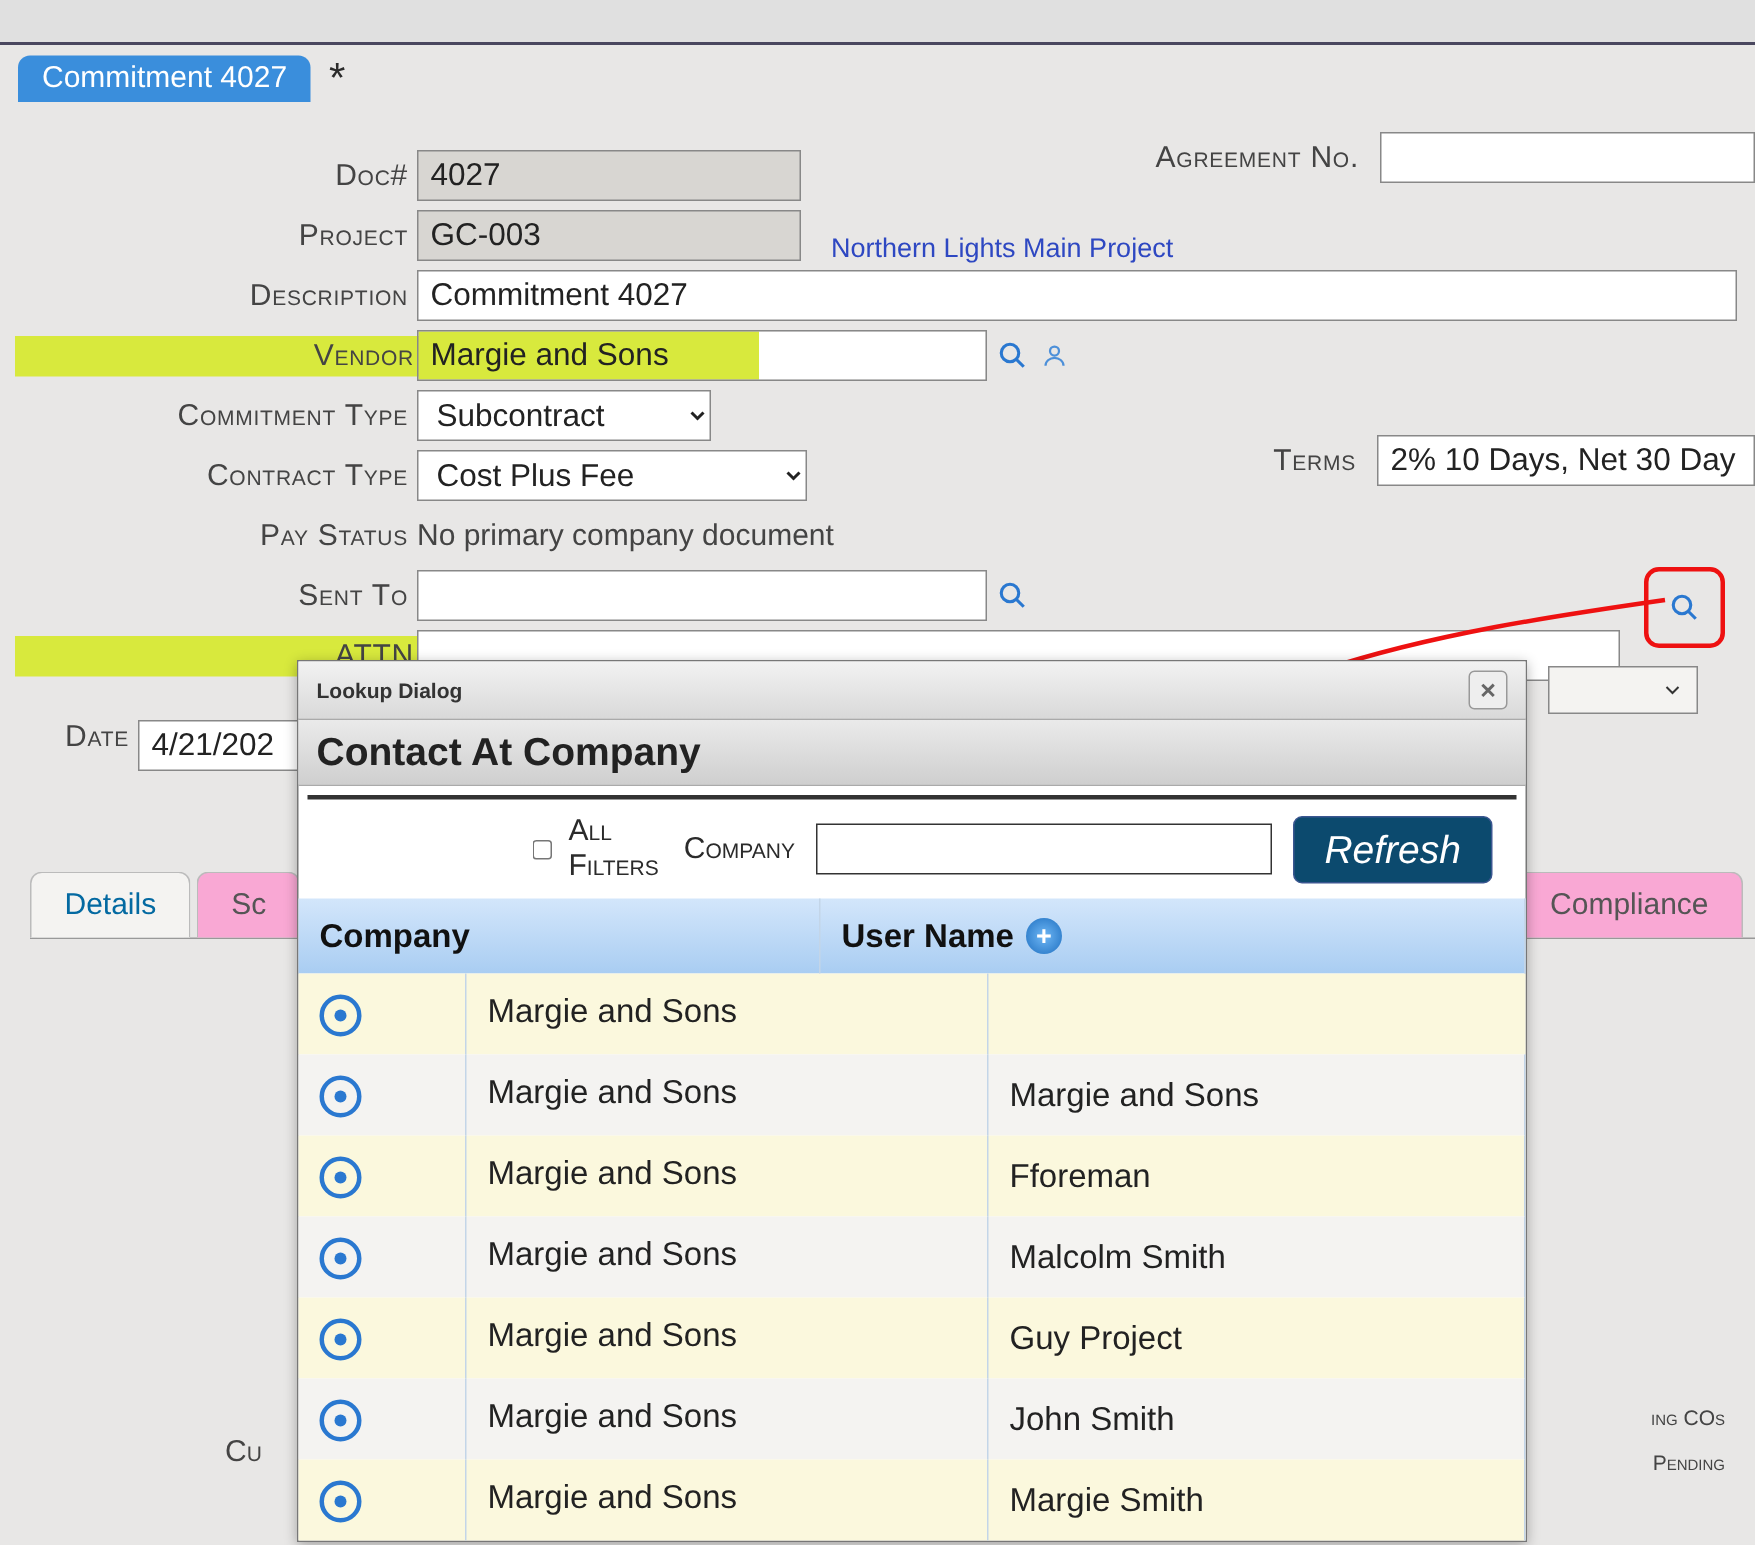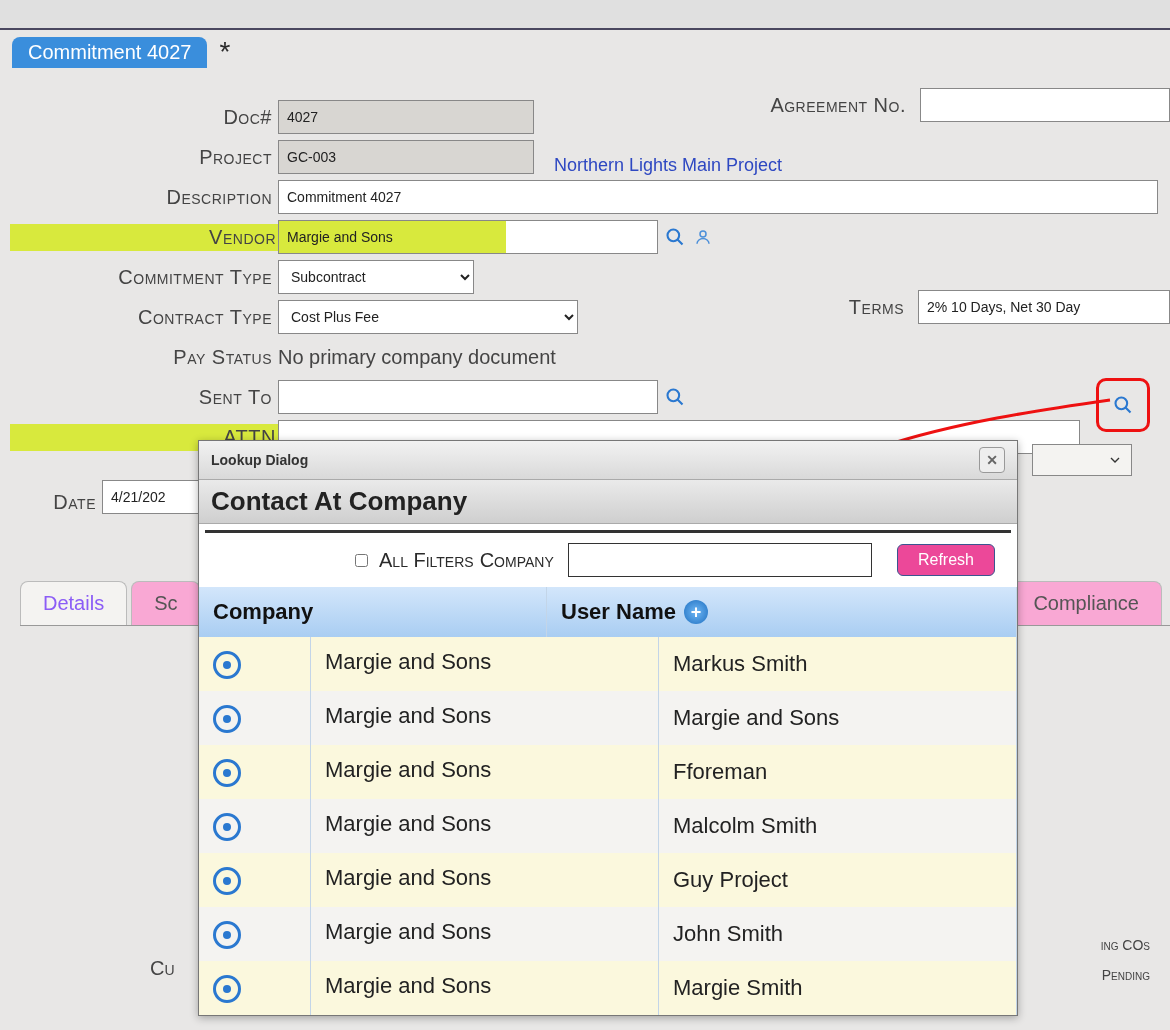--- a/index.html
+++ b/index.html
@@ -7,48 +7,48 @@
   .window-bar{height:28px;background:#e0e0e0;border-bottom:2px solid #4a475f;}
   .tab-row{padding:6px 12px 0 12px;display:flex;align-items:center;}
   .doc-tab{background:#3a8edc;color:#fff;padding:4px 16px;border-radius:8px 8px 0 0;font-size:20px;}
   .dirty{font-size:28px;margin-left:12px;color:#2b2b2b;}
   .form{margin:30px 10px 0 10px;}
   .row{display:flex;align-items:center;min-height:38px;margin-bottom:2px;}
   .lab{width:262px;text-align:right;padding-right:6px;font-variant:small-caps;letter-spacing:0.5px;font-size:20px;color:#444;}
   .lab.hl{background:#d8e93d;display:inline-block;padding:2px 4px;}
   .lab-wrap{width:262px;text-align:right;padding-right:6px;}
   .cell{display:flex;align-items:center;gap:6px;}
-  input.txt,select.sel{font-family:inherit;font-size:14px;padding:3px 8px;border:1px solid #888;background:#fff;color:#222;height:34px;box-sizing:border-box;}
+  input.txt,select.sel{font-family:inherit;font-size:21px;padding:3px 8px;border:1px solid #888;background:#fff;color:#222;height:34px;box-sizing:border-box;}
   input.ro{background:#d8d6d2;}
   .link{color:#2e48c2;font-size:18px;margin-top:16px;}
   .icon-lookup{width:22px;height:22px;display:inline-flex;align-items:center;justify-content:center;cursor:pointer;}
   .icon-lookup svg{width:20px;height:20px;stroke:#2a78d0;fill:none;stroke-width:2.5;}
   .icon-person svg{width:18px;height:18px;stroke:#4d90d9;fill:none;stroke-width:2;}
   .attn-input{flex:1;}
   .red-box{border:3px solid #e11;border-radius:10px;position:absolute;right:20px;top:378px;width:48px;height:48px;display:flex;align-items:center;justify-content:center;}
   .second-col{position:absolute;right:0;display:flex;align-items:center;gap:8px;}
   .second-col .lab{width:auto;}
   
-  .date-row{position:absolute;left:26px;top:480px;display:flex;align-items:flex-end;}
+  .date-row{position:absolute;left:16px;top:480px;display:flex;align-items:flex-start;}
   .date-row .lab{width:70px;}
   .lower-tabs{position:absolute;top:575px;left:20px;right:0;height:50px;border-bottom:1px solid #999;display:flex;align-items:flex-end;}
   .lower-tab{padding:10px 22px;font-size:20px;color:#555;border:1px solid #bbb;border-bottom:none;background:#f9a8d4;border-radius:8px 8px 0 0;margin-right:4px;}
-  .lower-tab.active{background:#f4f3f1;color:#8b5cf6;margin-top:33px;}
+  .lower-tab.active{background:#f4f3f1;color:#0369a1;margin-top:33px;}
   .lower-tab.far{margin-left:auto;margin-right:8px;}
   .footer-text{position:absolute;right:20px;bottom:40px;text-align:right;font-variant:small-caps;font-size:14px;color:#444;line-height:30px;}
   .footer-cu{position:absolute;left:150px;bottom:50px;font-variant:small-caps;font-size:20px;color:#444;}
   
   .dialog{position:absolute;left:198px;top:440px;width:818px;background:#fff;border:1px solid #777;box-shadow:0 2px 8px rgba(0,0,0,.3);}
   .dlg-title{background:linear-gradient(#f2f2f2,#d9d9d9);padding:6px 12px;font-size:14px;font-weight:bold;color:#333;display:flex;align-items:center;justify-content:space-between;border-bottom:1px solid #aaa;}
   .dlg-close{width:24px;height:24px;background:#eee;border:1px solid #999;border-radius:4px;display:flex;align-items:center;justify-content:center;color:#666;font-weight:bold;cursor:pointer;}
   .dlg-sub{background:linear-gradient(#eaeaea,#cfcfcf);padding:6px 12px;font-size:26px;font-weight:bold;color:#222;border-bottom:1px solid #aaa;}
   .filter-bar{padding:10px 16px;display:flex;align-items:center;gap:14px;border-top:3px solid #333;margin:6px 6px 0 6px;}
   .filter-bar .lab2{font-variant:small-caps;font-size:20px;}
   .filter-bar input[type=text]{width:290px;height:32px;border:1px solid #333;font-size:18px;padding:0 6px;}
-  .refresh-btn{margin-left:auto;background:#ec4899;color:#fff;border:1px solid #3a5690;border-radius:6px;font-size:16px;padding:6px 20px;cursor:pointer;}
+  .refresh-btn{margin-left:auto;background:#0c4a6e;color:#fff;border:1px solid #3a5690;border-radius:6px;font-style:italic;font-size:26px;padding:6px 20px;cursor:pointer;}
   .thead{display:flex;background:linear-gradient(#d3e6fb,#a9cdf2);font-weight:bold;font-size:22px;color:#111;}
   .thead .th,.trow .td{padding:12px 14px;border-right:1px solid #c3d5e8;box-sizing:border-box;}
   .col-pick{width:112px;}
   .col-company{width:348px;}
   .col-user{flex:1;display:flex;align-items:center;gap:8px;}
   .plus-badge{width:24px;height:24px;border-radius:50%;background:radial-gradient(#6fb7f5,#1e6fc0);display:inline-flex;align-items:center;justify-content:center;color:#fff;font-weight:bold;font-size:18px;}
   .tbody .trow{display:flex;font-size:22px;color:#222;}
   .tbody .trow:nth-child(odd){background:#fbf8dd;}
   .tbody .trow:nth-child(even){background:#f4f3f1;}
   .pick-radio{width:22px;height:22px;border:3px solid #2a78d0;border-radius:50%;display:inline-flex;align-items:center;justify-content:center;}
@@ -120,21 +120,21 @@
     <div class="cell">
       <select class="sel" style="width:196px">
         <option>Subcontract</option>
       </select>
     </div>
   </div>
 
   <div class="row">
     <div class="lab">Contract Type</div>
     <div class="cell">
-      <select class="sel" style="width:300px">
+      <select class="sel" style="width:260px">
         <option>Cost Plus Fee</option>
       </select>
     </div>
     <div class="second-col" style="top:290px;">
       <span class="lab">Terms</span>
       <input class="txt" style="width: 252px;" value="2% 10 Days, Net 30 Day">
     </div>
   </div>
 
   <div class="row">
@@ -235,21 +235,20 @@
     <div class="th col-user">
       <span>User Name</span>
       <span class="plus-badge">+</span>
     </div>
   </div>
 
   <div class="tbody" id="dlg-rows">
       <div class="trow">
         <div class="td col-pick"><span class="pick-radio"></span></div>
         <div class="td col-company">Margie and Sons</div>
-        <div class="td col-user">Markus Smith</div>
       </div>
       <div class="trow">
         <div class="td col-pick"><span class="pick-radio"></span></div>
         <div class="td col-company">Margie and Sons</div>
         <div class="td col-user">Margie and Sons</div>
       </div>
       <div class="trow">
         <div class="td col-pick"><span class="pick-radio"></span></div>
         <div class="td col-company">Margie and Sons</div>
         <div class="td col-user">Fforeman</div>

